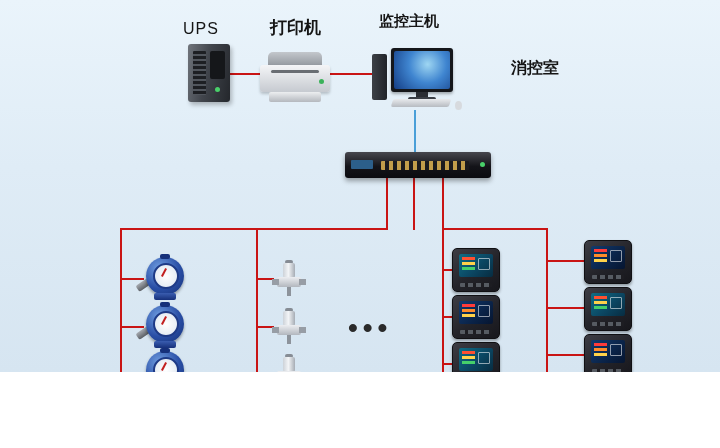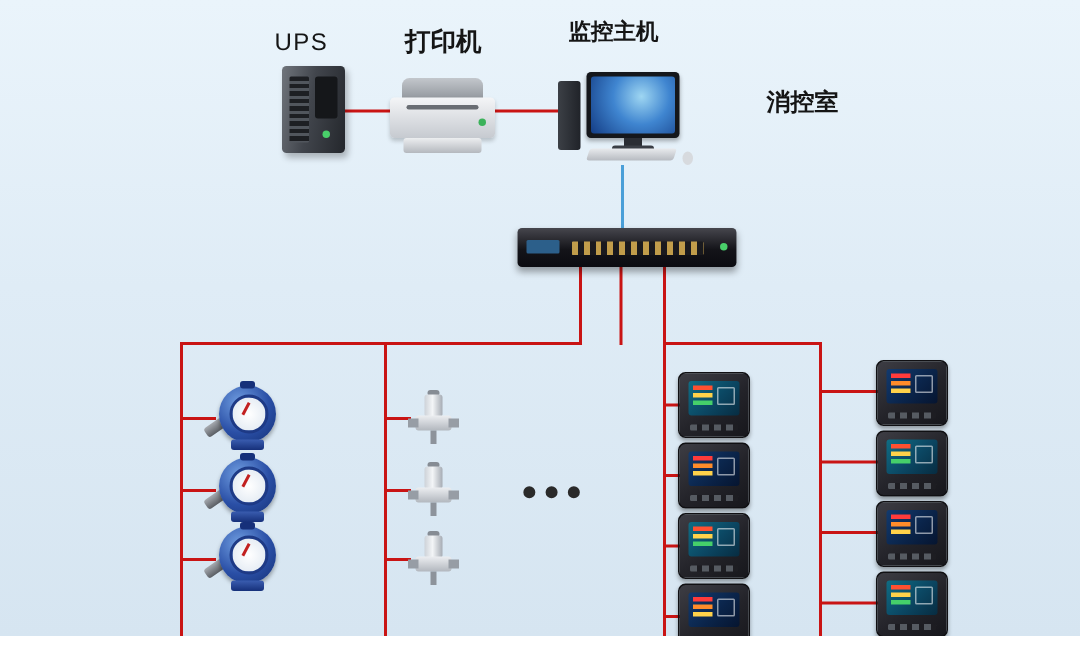--- a/index.html
+++ b/index.html
@@ -1,18 +1,18 @@
 <!DOCTYPE html>
 <html><head>
 <meta charset="utf-8">
 <style>
   html,body{margin:0;padding:0;}
   body{font-family:"Liberation Sans","DejaVu Sans",sans-serif;}
   .canvas{
-    position:relative;width:720px;height:424px;overflow:hidden;
+    position:relative;width:720px;height:372px;overflow:hidden;
     background:linear-gradient(180deg,#eaf4fb 0%,#dfecf6 45%,#d6e5f1 100%);
   }
   
   .label{position:absolute;color:#151515;white-space:nowrap;}
   .lbl-ups{left:183px;top:20px;font-size:16px;font-weight:500;letter-spacing:1px;}
   .lbl-printer{left:270px;top:16px;font-size:17px;font-weight:700;}
   .lbl-host{left:379px;top:12px;font-size:15px;font-weight:700;}
   .lbl-room{left:511px;top:58px;font-size:16px;font-weight:700;}
   .lbl-ellipsis{left:348px;top:312px;font-size:28px;font-weight:700;color:#2a2a2a;letter-spacing:5px;}
   

